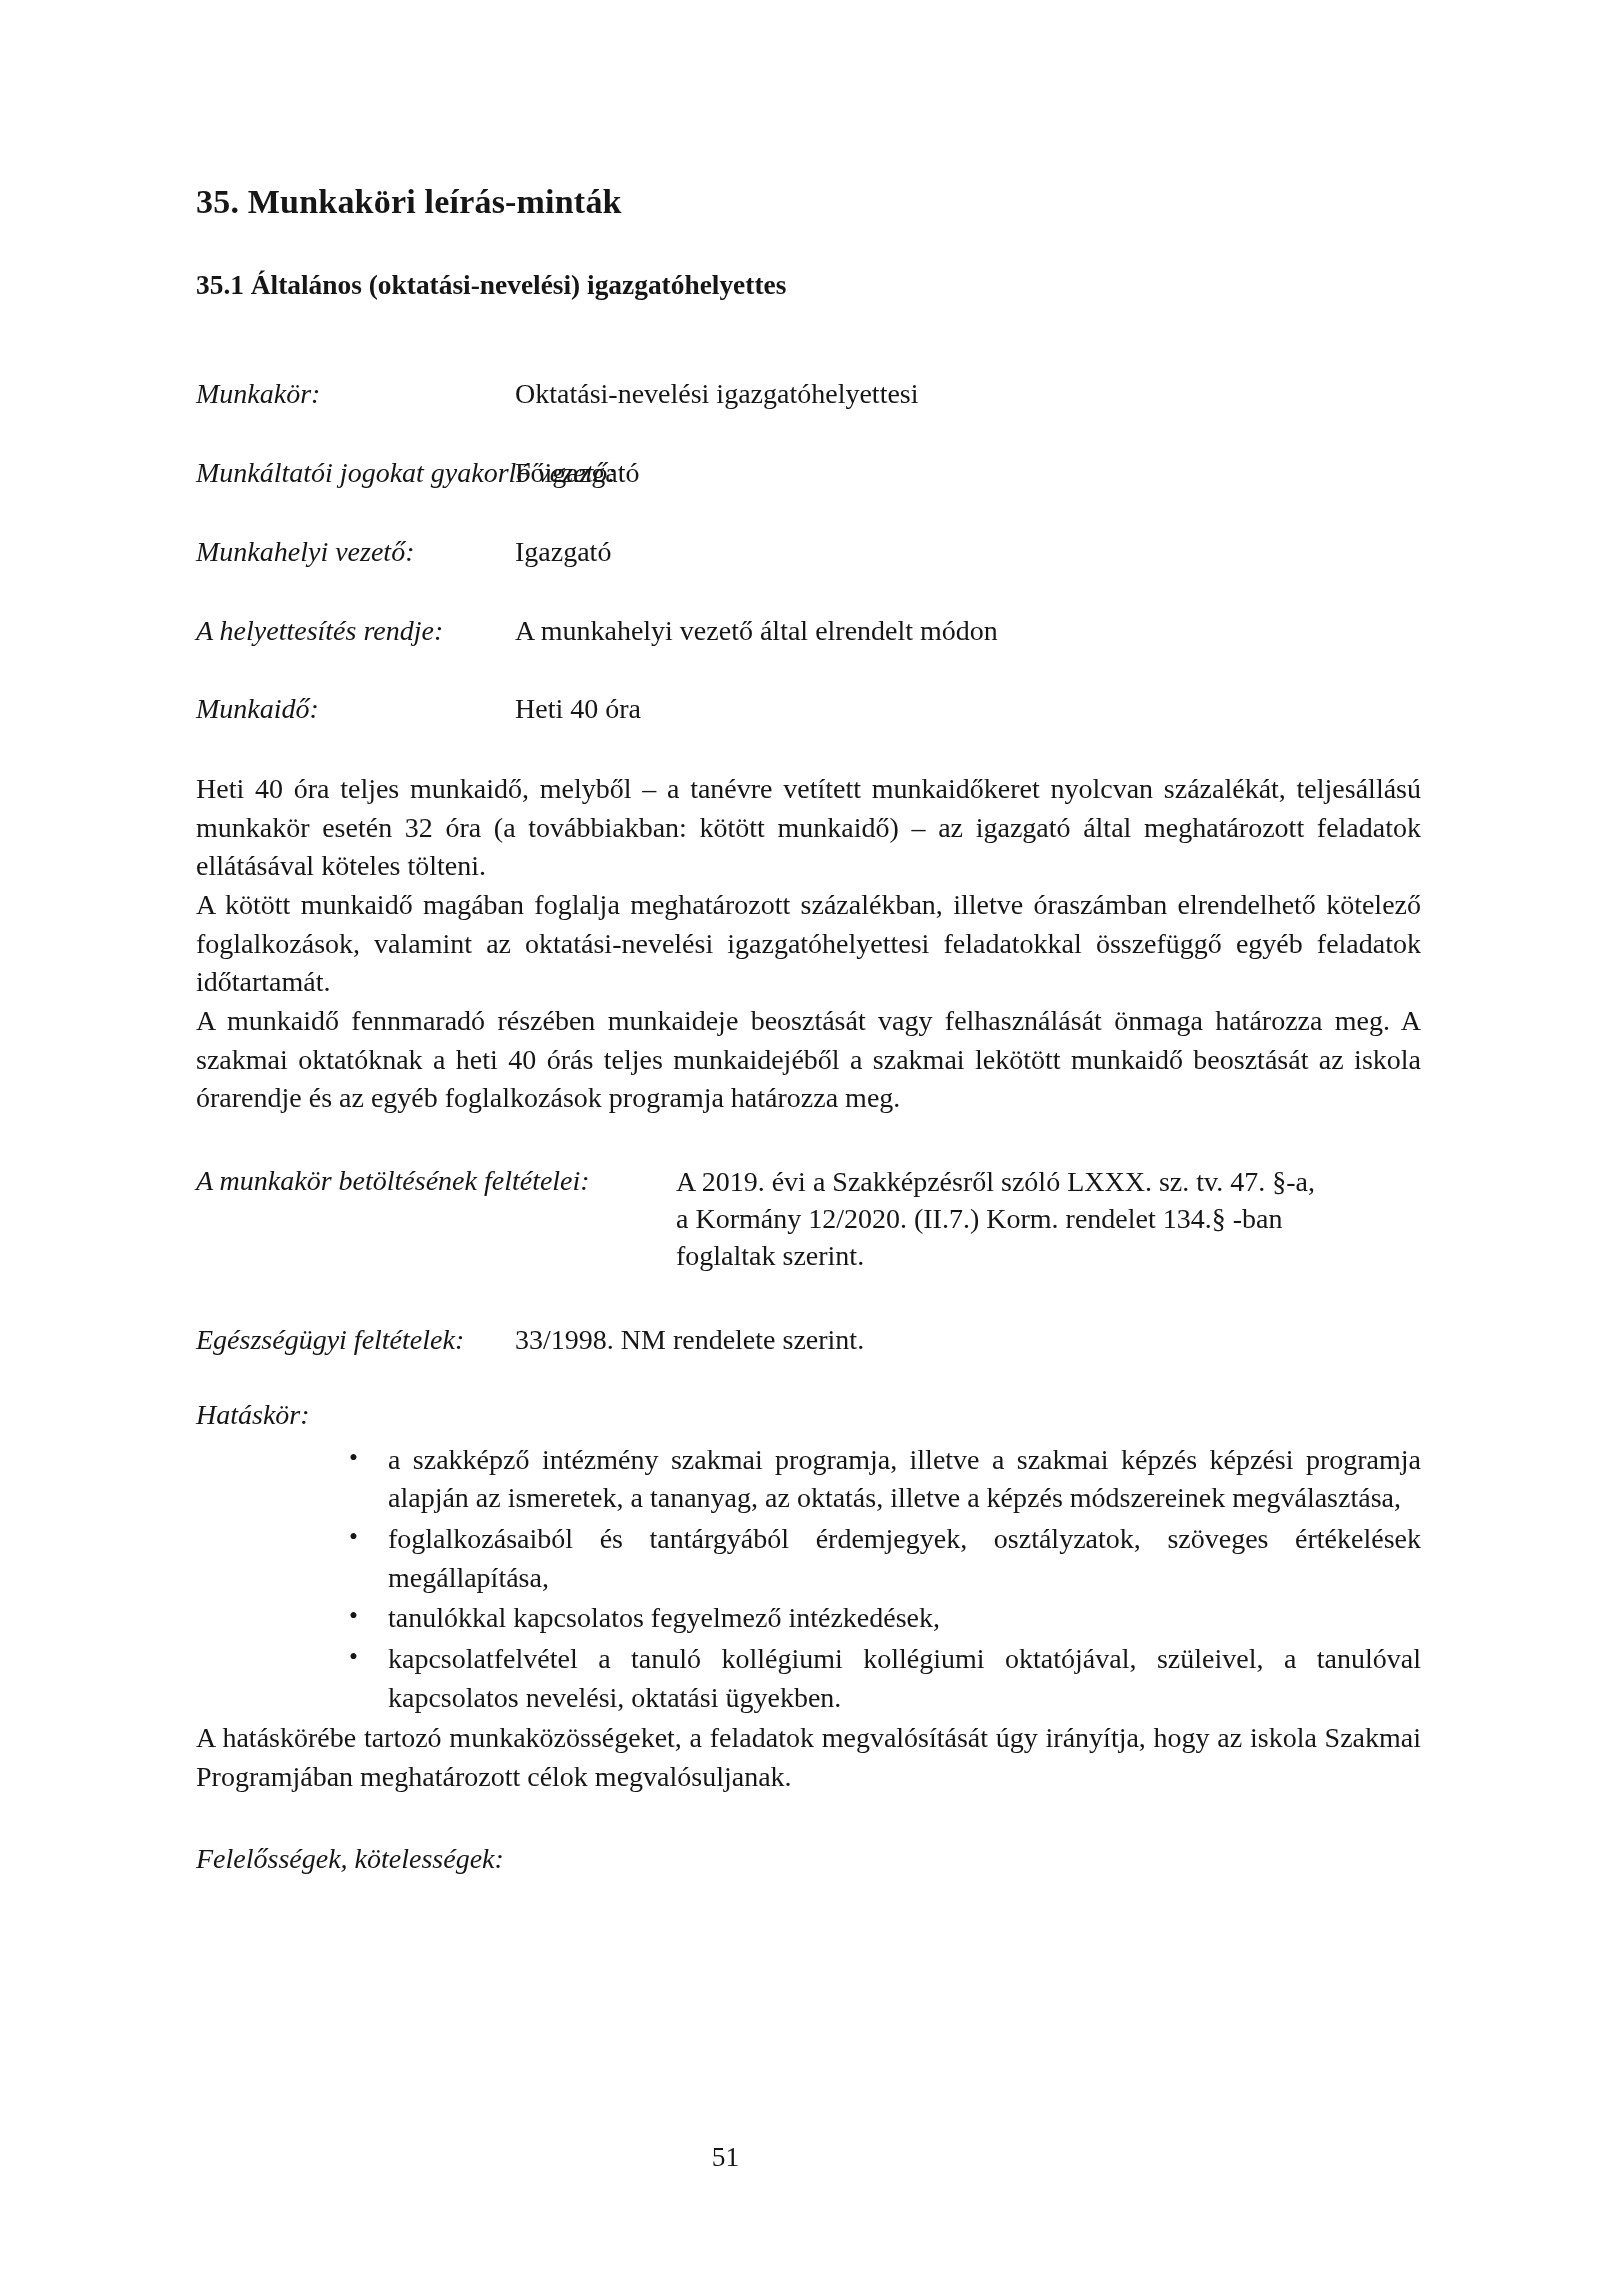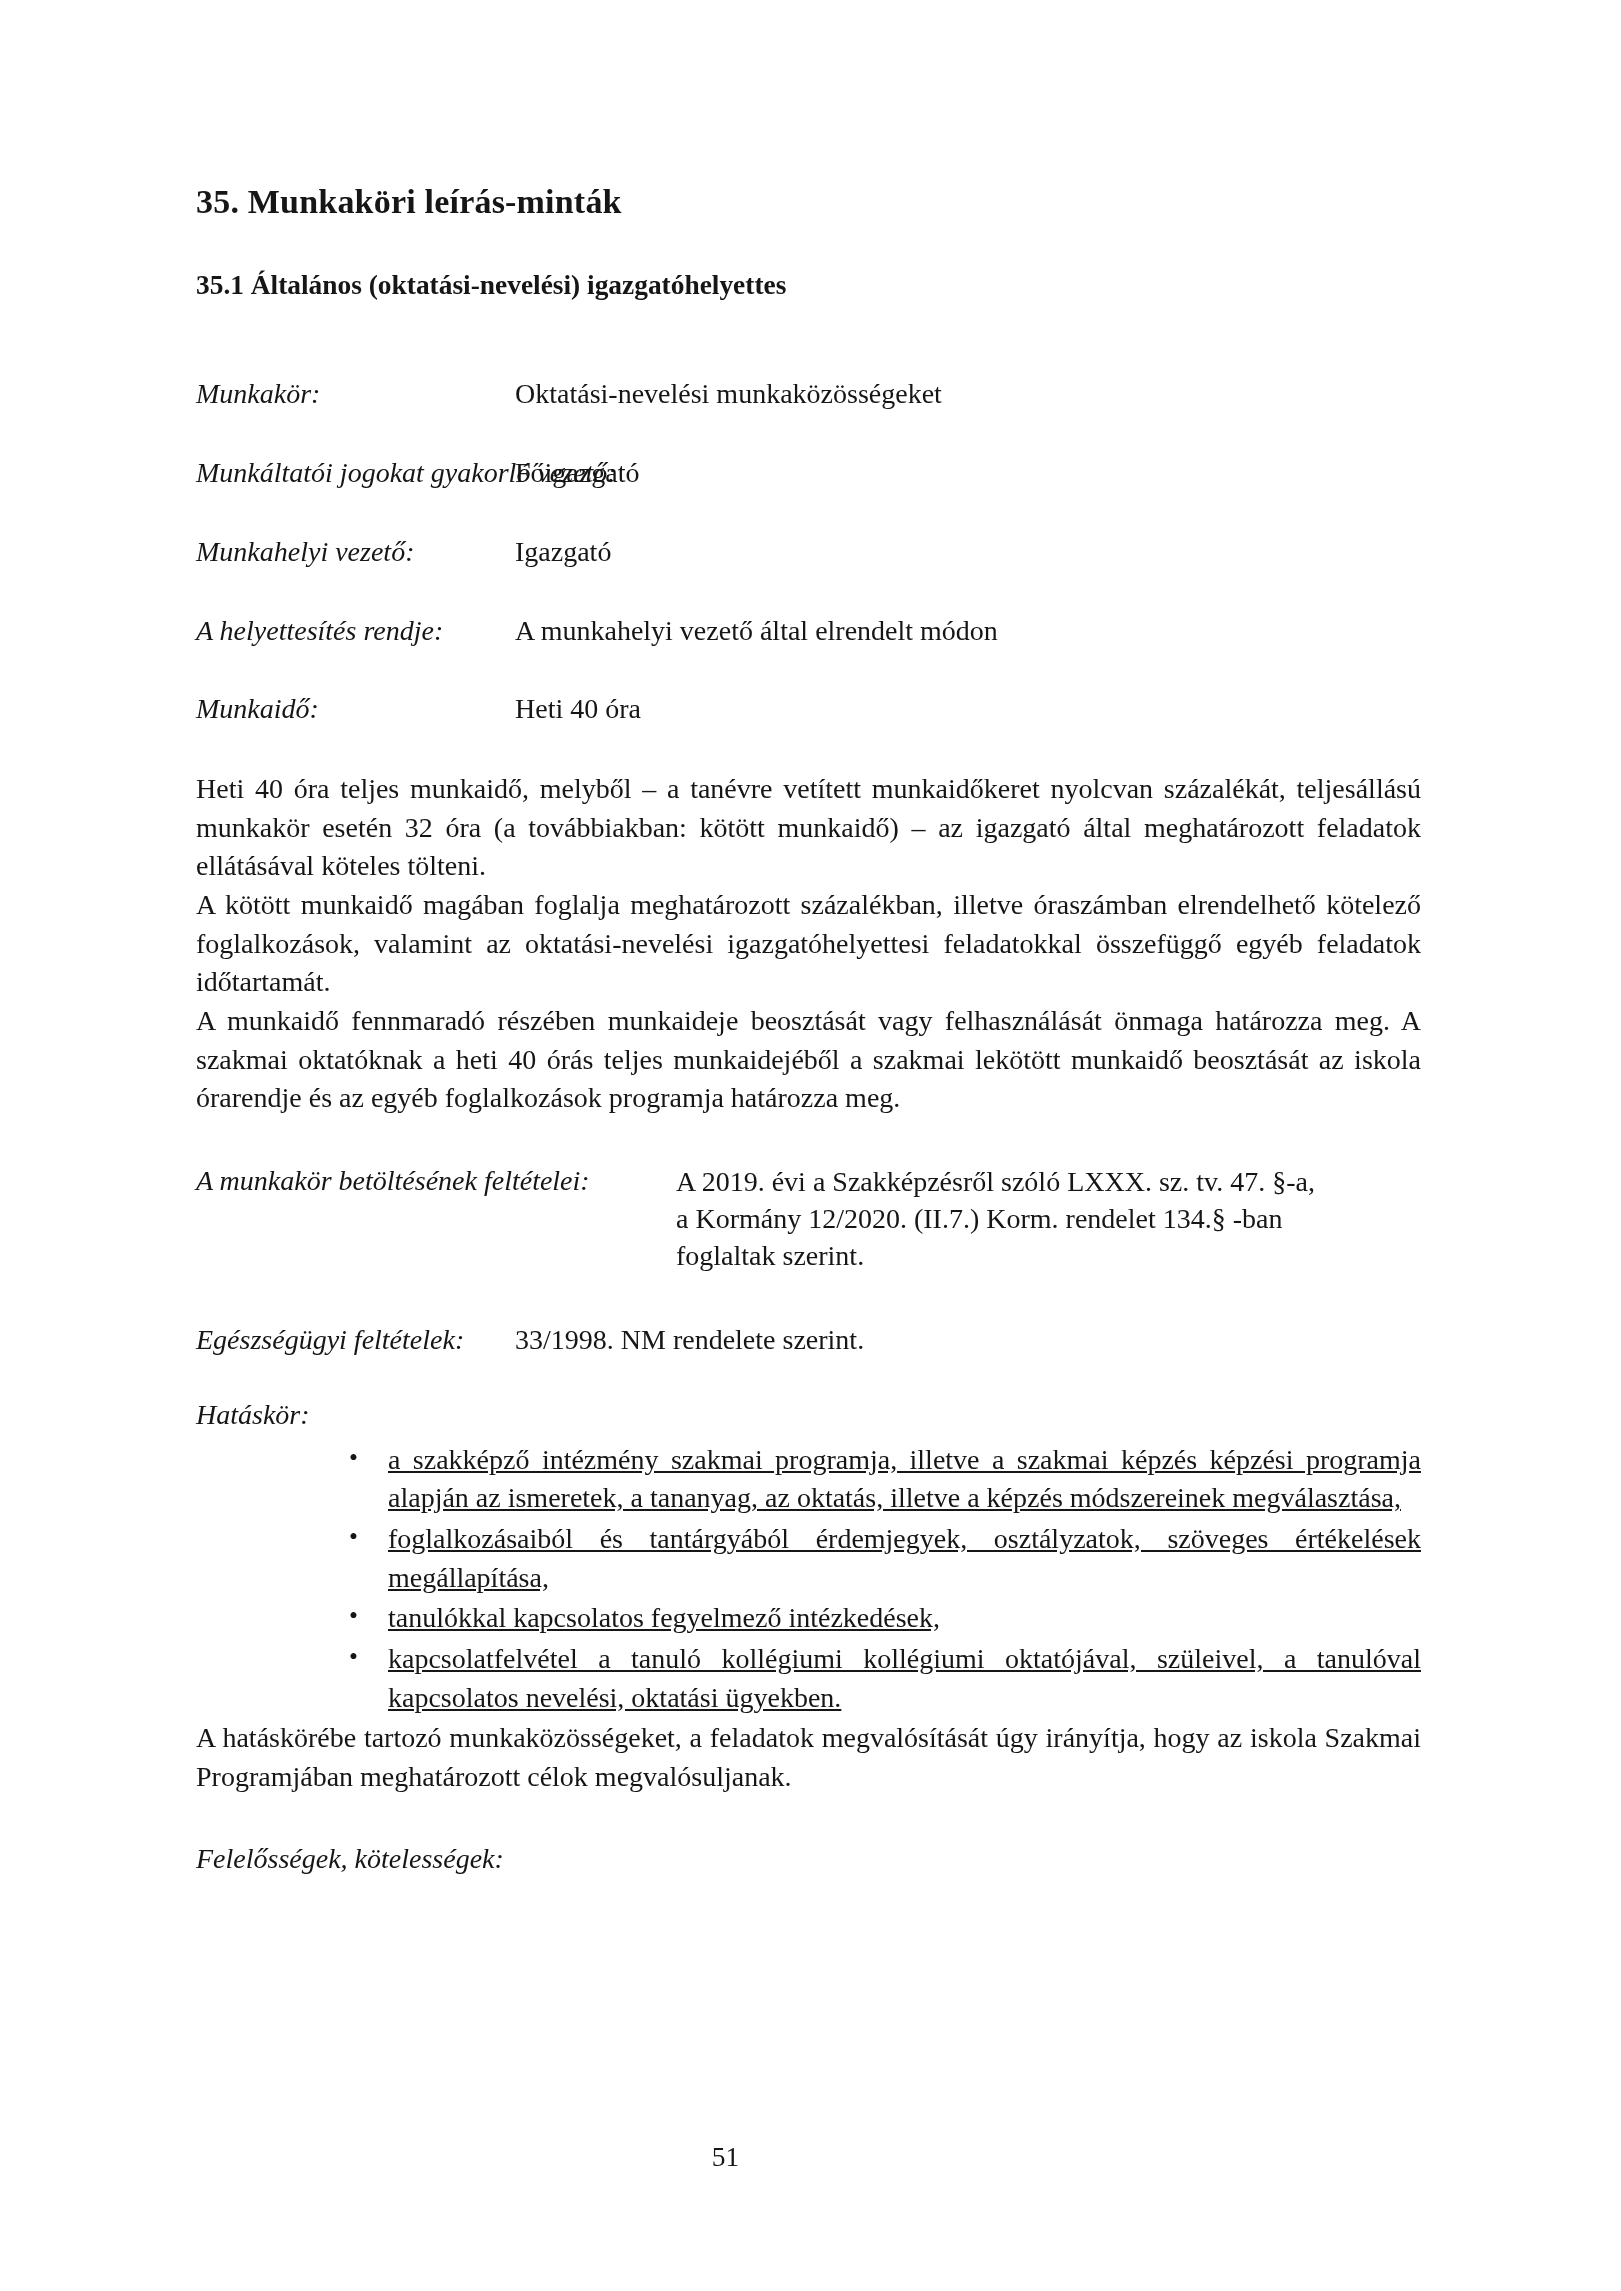--- a/index.html
+++ b/index.html
@@ -111,21 +111,20 @@
   .section-label {
     font-style: italic;
     font-size: 28px;
     line-height: 1.3;
     margin: 0 0 7.8px 0;
   }
   ul.bullets {
     margin: 0 0 0 0;
     padding: 0 0 0 147px;
     list-style: none;
-    text-decoration: underline;
   }
   ul.bullets li {
     position: relative;
     font-size: 28px;
     line-height: 1.38;
     text-align: justify;
     text-justify: inter-word;
     margin: 0 0 2px 0;
     padding-left: 45px;
   }
@@ -160,21 +159,21 @@
 
 <div class="page">
   <div class="content">
 
     <h1 class="doc-title">35. Munkaköri leírás-minták</h1>
     <h2 class="doc-subtitle">35.1 Általános (oktatási-nevelési) igazgatóhelyettes</h2>
 
 
     <div class="field-row">
       <span class="field-label">Munkakör:</span>
-      <span class="field-value">Oktatási-nevelési munkaközösségeket</span>
+      <span class="field-value">Oktatási-nevelési igazgatóhelyettesi</span>
     </div>
 
     <div class="field-row">
       <span class="field-label">Munkáltatói jogokat gyakorló vezető:</span>
       <span class="field-value">Főigazgató</span>
     </div>
 
     <div class="field-row">
       <span class="field-label">Munkahelyi vezető:</span>
       <span class="field-value">Igazgató</span>

